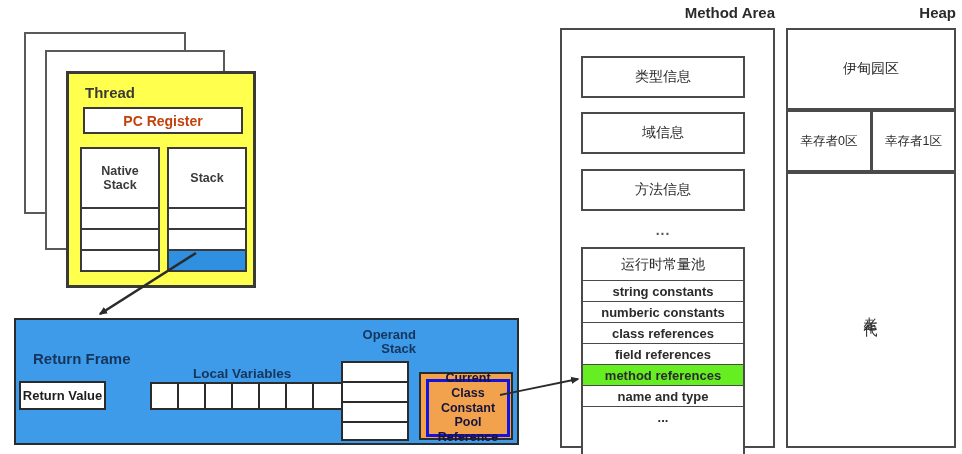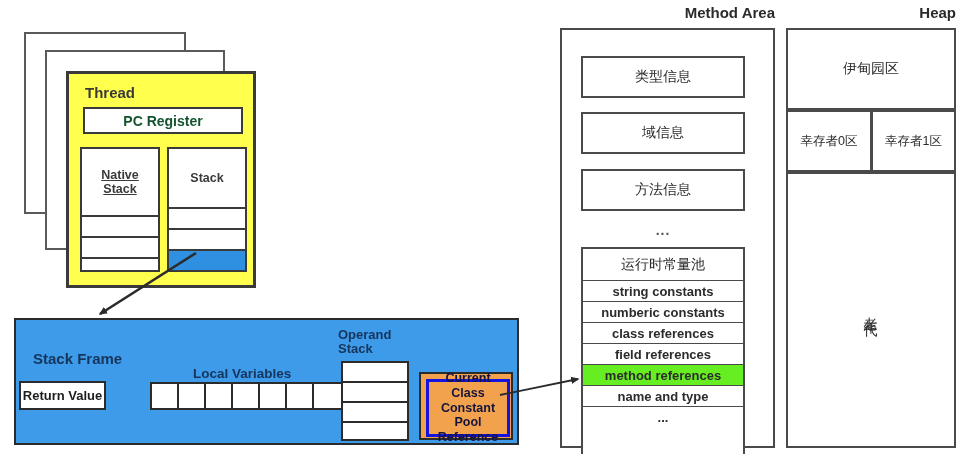--- a/index.html
+++ b/index.html
@@ -17,21 +17,21 @@
   .card{position:absolute;box-sizing:border-box;border:2px solid #5a5a5a;background:#ffffff;margin-top:28px;}
   .card-yellow{background:#ffff4d;border:3px solid #3a3a3a;}
   .thread-title{
     position:absolute;left:16px;top:10px;
     font-size:15px;font-weight:bold;color:#3a3a3a;
   }
   .pcreg{
     position:absolute;box-sizing:border-box;
     background:#fff;border:2px solid #3a3a3a;
     display:flex;align-items:center;justify-content:center;
-    font-size:14px;font-weight:bold;color:#14532d;
+    font-size:14px;font-weight:bold;color:#c2410c;
   }
   .stackcol{position:absolute;box-sizing:border-box;border:2px solid #3a3a3a;background:#fff;}
   .stackcol .head{
     box-sizing:border-box;
     display:flex;align-items:center;justify-content:center;
     text-align:center;font-size:12.5px;font-weight:bold;color:#3a3a3a;
     line-height:1.15;border-bottom:2px solid #3a3a3a;
   }
   .stackcol .slot{box-sizing:border-box;border-bottom:2px solid #3a3a3a;}
   .stackcol .slot:last-child{border-bottom:none;}
@@ -48,21 +48,21 @@
   .cellbox{
     position:absolute;box-sizing:border-box;
     background:#fff;border:2px solid #2b2b2b;
     display:flex;align-items:center;justify-content:center;
     font-size:13px;font-weight:bold;color:#1d1d1d;
   }
   .lv-title{position:absolute;font-size:13.5px;font-weight:bold;color:#16355c;}
   .lvrow{position:absolute;display:flex;box-sizing:border-box;border:2px solid #2b2b2b;background:#fff;}
   .lvcell{box-sizing:border-box;border-right:2px solid #2b2b2b;background:#fff;}
   .lvcell:last-child{border-right:none;}
-  .op-title{position:absolute;font-size:13px;font-weight:bold;color:#16355c;text-align:left;line-height:1.1;}
+  .op-title{position:absolute;font-size:13px;font-weight:bold;color:#16355c;text-align:right;line-height:1.1;}
   .opstack{position:absolute;box-sizing:border-box;border:2px solid #2b2b2b;background:#fff;}
   .opstack .oslot{box-sizing:border-box;border-bottom:2px solid #2b2b2b;}
   .opstack .oslot:last-child{border-bottom:none;}
   .ccpr-outer{
     position:absolute;box-sizing:border-box;
     background:#f2a24c;border:2px solid #2b2b2b;
   }
   .ccpr-inner{
     position:absolute;box-sizing:border-box;
     border:3px solid #1414e0;
@@ -112,37 +112,37 @@
 
   <div class="card" style="left:24px;top:4px;width:162px;height:182px;"></div>
   <div class="card" style="left:45px;top:22px;width:180px;height:200px;"></div>
 
   <div class="card card-yellow" style="left:66px;top:43px;width:190px;height:217px;">
     <div class="thread-title">Thread</div>
 
     <div class="pcreg" style="left:14px;top:33px;width:160px;height:27px;">PC Register</div>
 
     <div class="stackcol" style="left:11px;top:73px;width:80px;height:125px;">
-      <div class="head" style="height:68px;text-decoration:underline;">Native<br>Stack</div>
+      <div class="head" style="height:60px;">Native<br>Stack</div>
       <div class="slot" style="height:21px;"></div>
       <div class="slot" style="height:21px;"></div>
       <div class="slot" style="height:19px;"></div>
     </div>
 
     <div class="stackcol" style="left:98px;top:73px;width:80px;height:125px;">
       <div class="head" style="height:60px;">Stack</div>
       <div class="slot" style="height:21px;"></div>
       <div class="slot" style="height:21px;"></div>
       <div class="slot slot-blue" style="height:19px;"></div>
     </div>
   </div>
 
   <div class="frame" style="left:14px;top:318px;width:505px;height:127px;">
 
-    <div class="frame-title" style="left:17px;top:30px;">Stack Frame</div>
+    <div class="frame-title" style="left:17px;top:30px;">Return Frame</div>
 
     <div class="cellbox" style="left:3px;top:61px;width:87px;height:29px;">Return Value</div>
 
     <div class="lv-title" style="left:177px;top:46px;">Local Variables</div>
 
     <div class="lvrow" style="left:134px;top:62px;width:193px;height:28px;">
       <div class="lvcell" style="width:27.5px;"></div>
       <div class="lvcell" style="width:27.5px;"></div>
       <div class="lvcell" style="width:27.5px;"></div>
       <div class="lvcell" style="width:27.5px;"></div>

